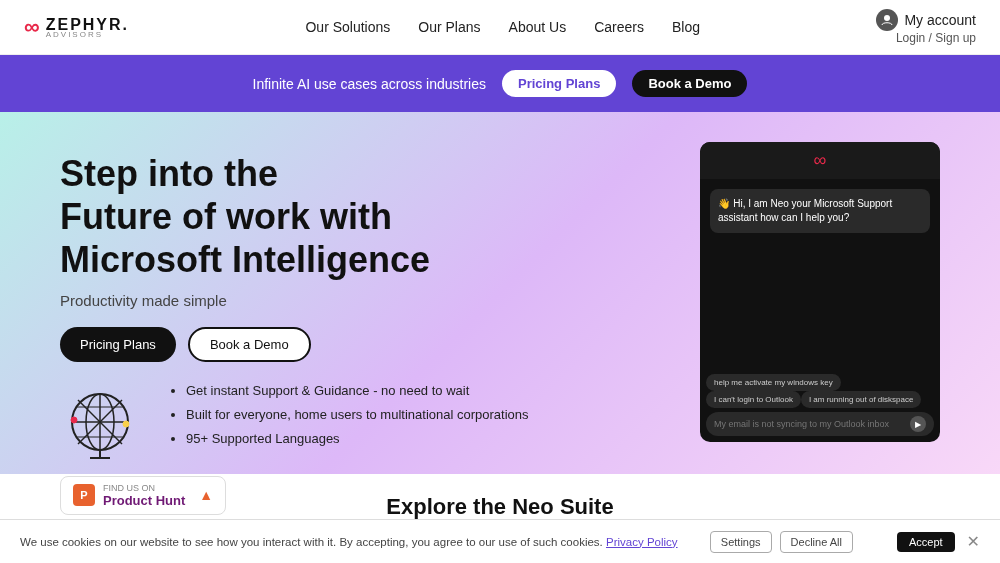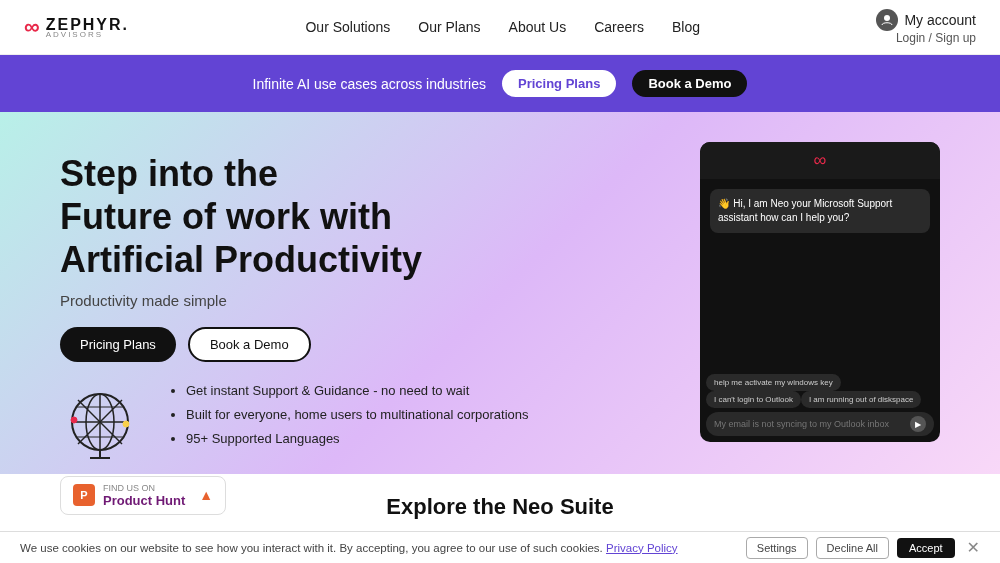--- a/index.html
+++ b/index.html
@@ -415,21 +415,21 @@
       right: 0;
       background: #fff;
       border-top: 1px solid #ddd;
       padding: 10px 20px;
       display: flex;
       align-items: center;
       justify-content: space-between;
       font-size: 12px;
       color: #444;
       z-index: 100;
-      height: 32px;
+      height: 44px;
     }
     .cookie-text {
       flex: 1;
       font-size: 11.5px;
     }
     .cookie-link {
       color: #6244d4;
       text-decoration: underline;
       cursor: pointer;
     }
@@ -457,20 +457,21 @@
       color: #444;
     }
     .btn-accept {
       background: #111;
       color: #fff;
       border: none;
       border-radius: 4px;
       padding: 4px 12px;
       font-size: 11px;
       cursor: pointer;
+      margin-left: 36px;
     }
     .btn-close {
       background: transparent;
       border: none;
       font-size: 16px;
       cursor: pointer;
       color: #888;
       margin-left: 4px;
     }
   </style>
@@ -516,21 +517,21 @@
   <span class="banner-text">Infinite AI use cases across industries</span>
   <button class="banner-btn-pricing">Pricing Plans</button>
   <button class="banner-btn-demo">Book a Demo</button>
 </div>
 
 <section class="hero">
   <div class="hero-left">
     <h1 class="hero-title">
       <span>Step into the</span><br>
       <span>Future of work with</span><br>
-      <span>Artificial Productivity</span>
+      <span>Microsoft Intelligence</span>
     </h1>
     <p class="hero-subtitle">Productivity made simple</p>
     <div class="hero-buttons">
       <button class="btn-dark">Pricing Plans</button>
       <button class="btn-outline">Book a Demo</button>
     </div>
     <div class="hero-content-row">
 
       <svg class="globe-icon" viewBox="0 0 80 80" xmlns="http://www.w3.org/2000/svg">
         <circle cx="40" cy="40" r="28" fill="none" stroke="#222" stroke-width="2"></circle>

